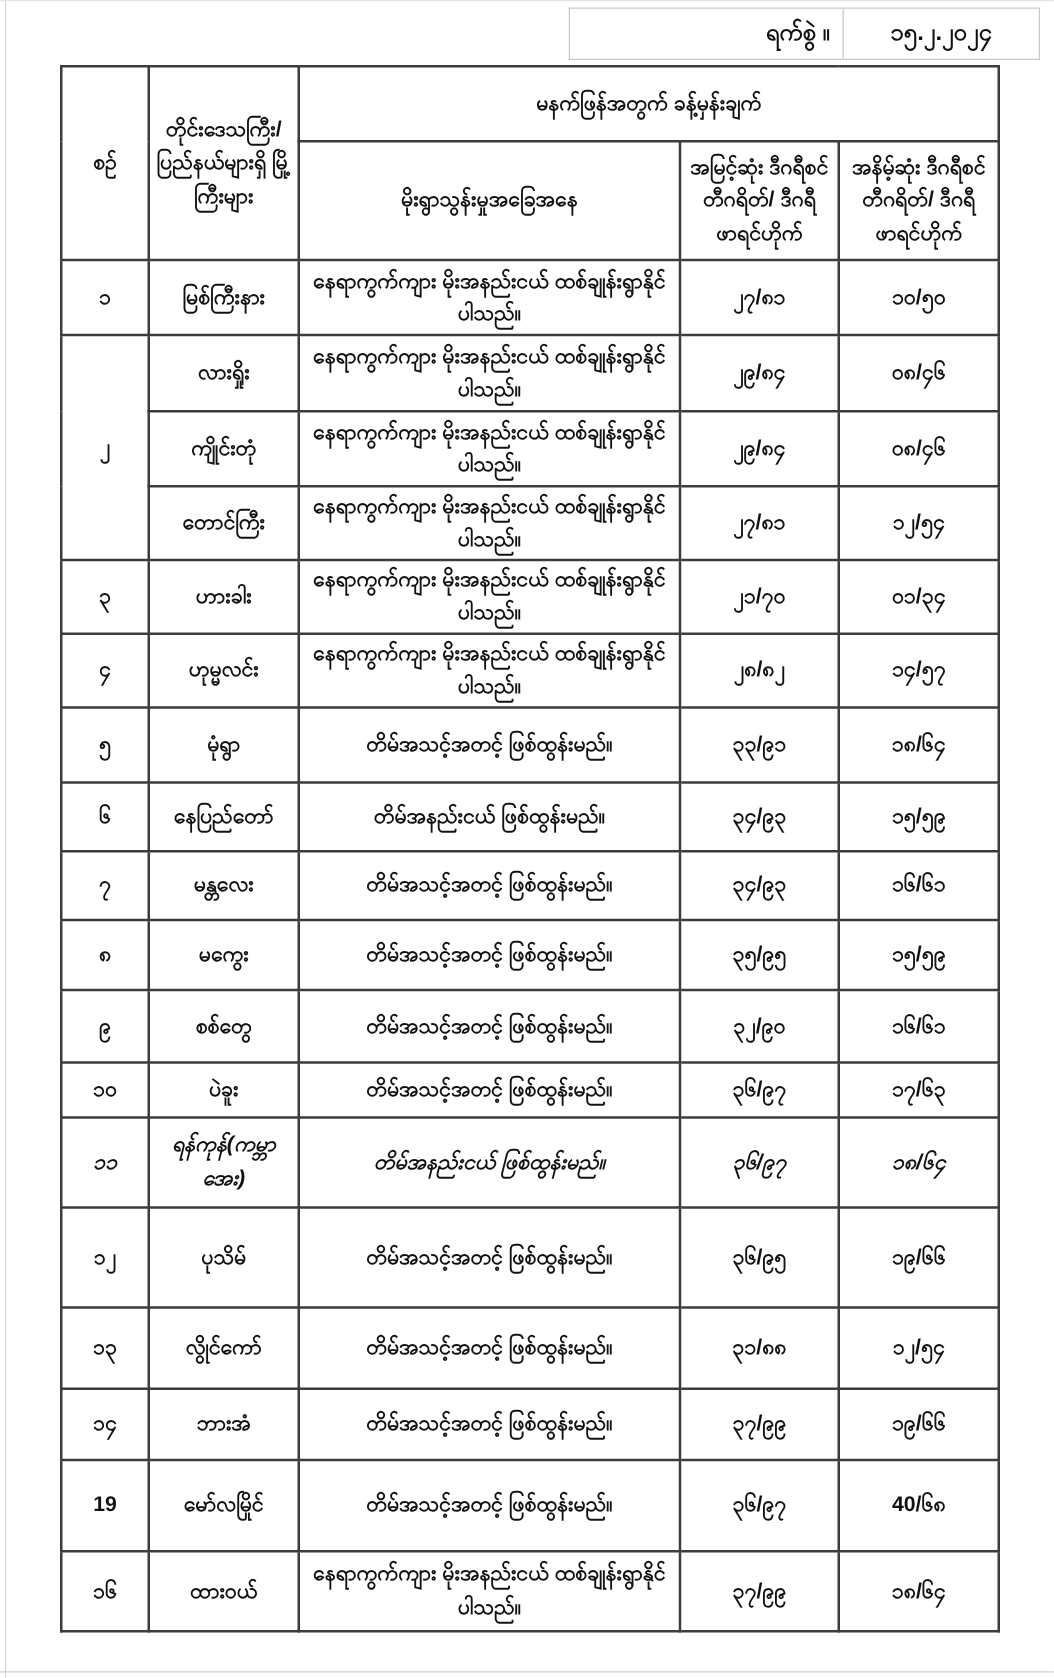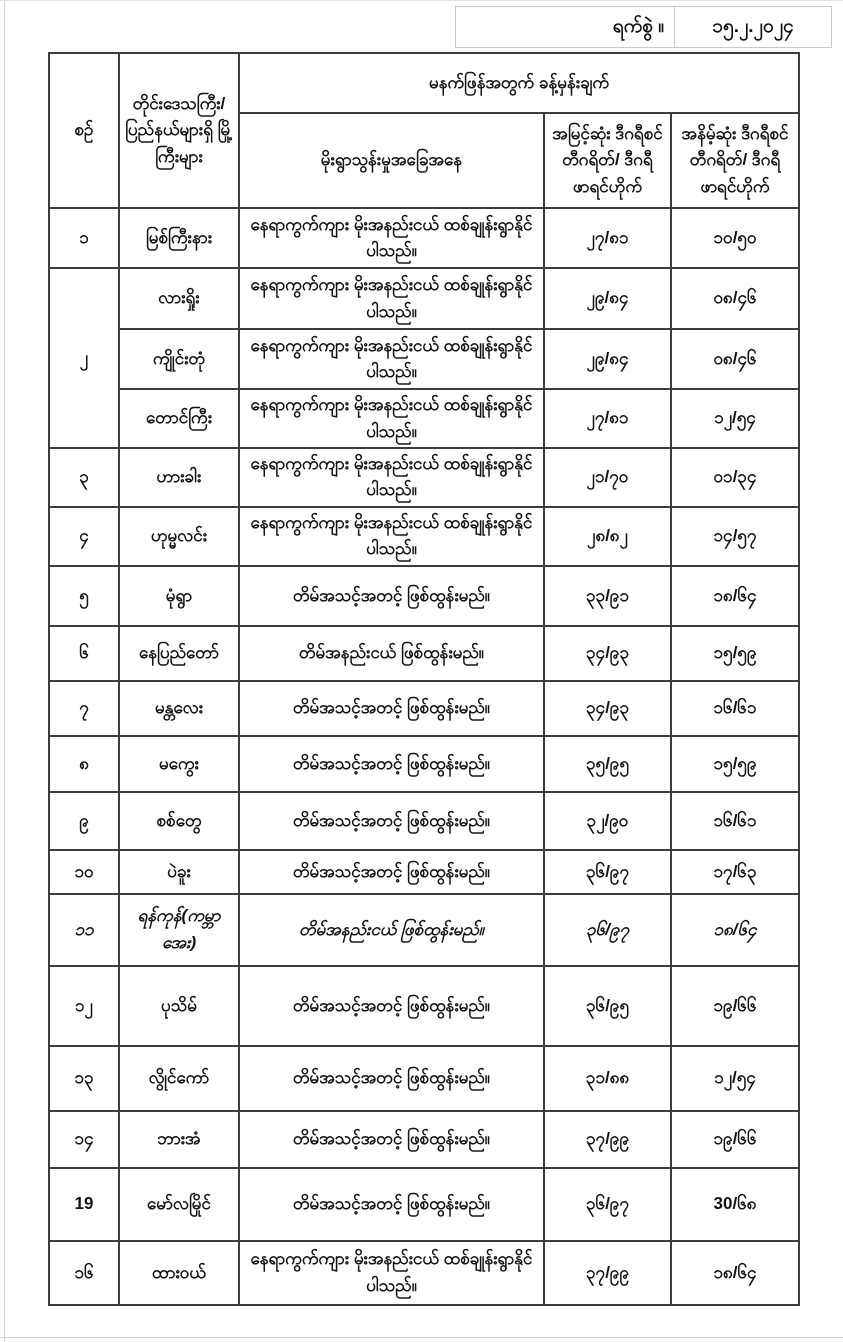--- a/index.html
+++ b/index.html
@@ -203,21 +203,21 @@
         <td>ဘားအံ</td>
         <td class="condition">တိမ်အသင့်အတင့် ဖြစ်ထွန်းမည်။</td>
         <td>၃၇/၉၉</td>
         <td>၁၉/၆၆</td>
       </tr>
       <tr>
         <td>19</td>
         <td>မော်လမြိုင်</td>
         <td class="condition">တိမ်အသင့်အတင့် ဖြစ်ထွန်းမည်။</td>
         <td>၃၆/၉၇</td>
-        <td>30/၆၈</td>
+        <td>40/၆၈</td>
       </tr>
       <tr>
         <td>၁၆</td>
         <td>ထားဝယ်</td>
         <td class="condition">နေရာကွက်ကျား မိုးအနည်းငယ် ထစ်ချုန်းရွာနိုင်ပါသည်။</td>
         <td>၃၇/၉၉</td>
         <td>၁၈/၆၄</td>
       </tr>
     </tbody>
 </table>

